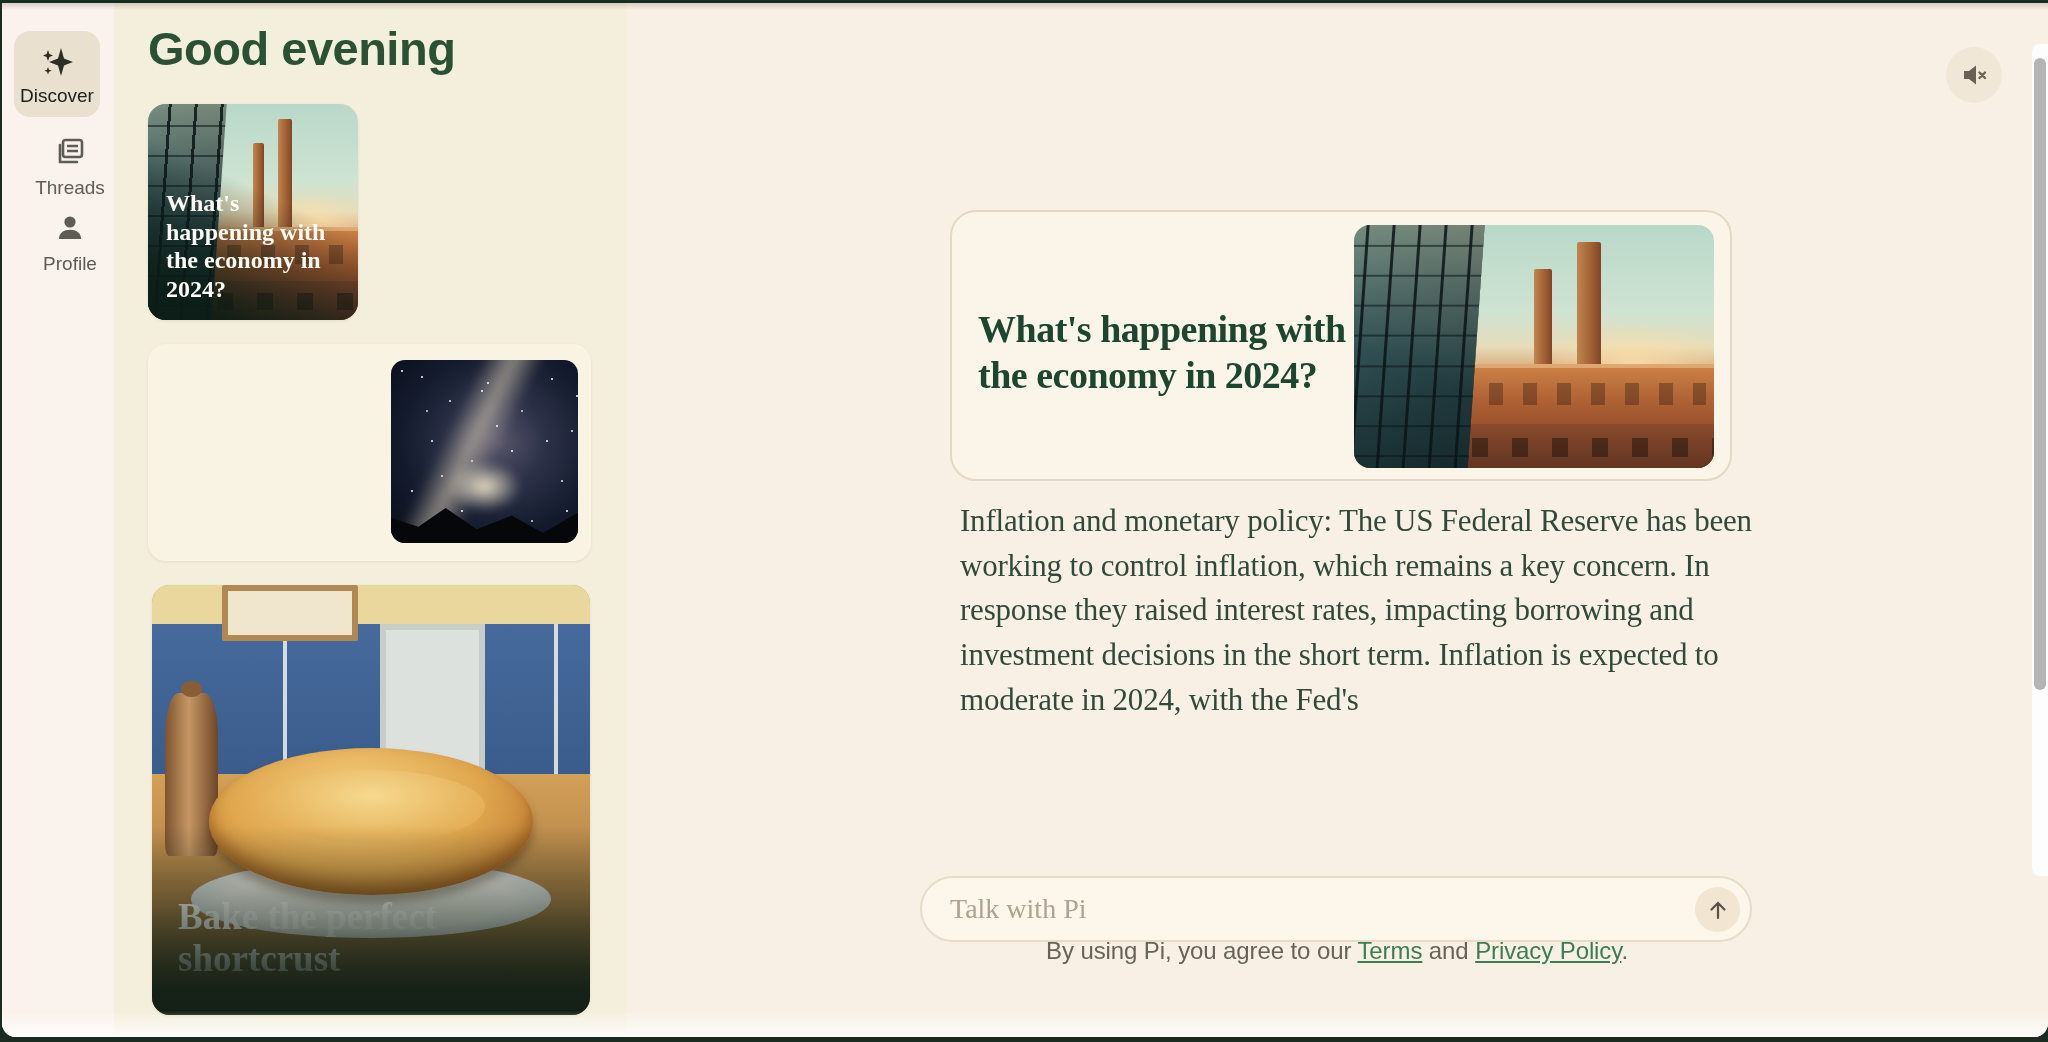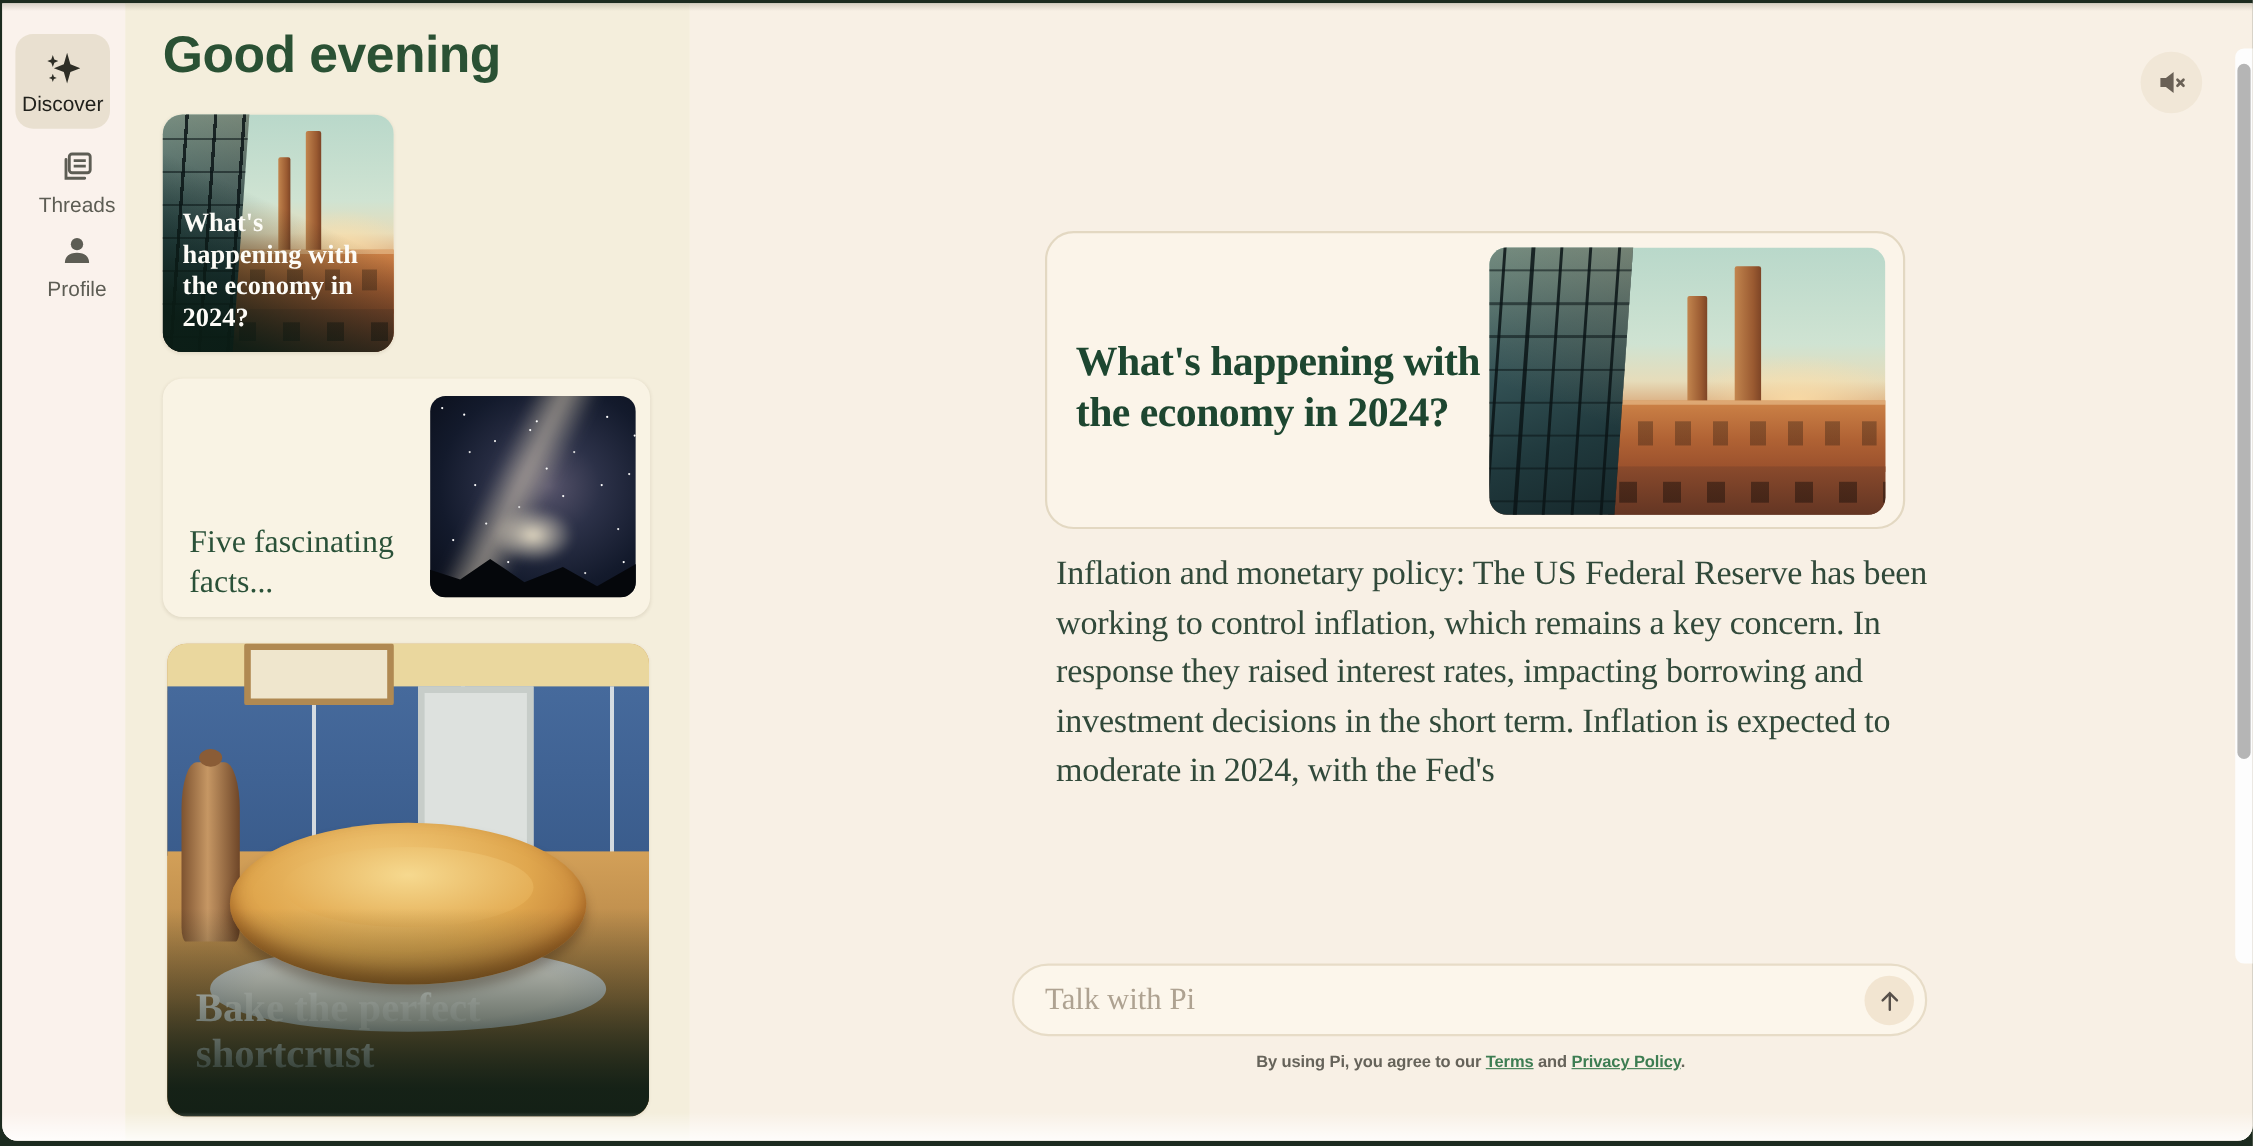--- a/index.html
+++ b/index.html
@@ -59,22 +59,22 @@
   .article-body p { margin-bottom:29px; }
 
   .composer { position:absolute; left:293px; top:873px; width:832px; height:66px; background:#fcf6eb;
               border:2px solid #e7dcc7; border-radius:34px; display:flex; align-items:center; }
   .composer input { flex:1; border:none; outline:none; background:transparent; padding:0 60px 0 28px;
               font-family:"Liberation Serif", serif; font-size:28px; color:#4a443a; }
   .composer input::placeholder { color:#aea291; }
   .send-btn { position:absolute; right:10px; top:9px; width:45px; height:45px; border-radius:50%;
               background:#f2e5d1; border:none; display:flex; align-items:center; justify-content:center;
               cursor:pointer; font-size:25px; color:#57504a; font-family:"Liberation Sans",sans-serif; }
-  .chat-footer { position:absolute; left:0; top:954px; width:1420px; text-align:center;
-              font-size:15px; color:#66635a; letter-spacing:-.1px;font-weight:bold; }
+  .chat-footer { position:absolute; left:0; top:934px; width:1420px; text-align:center;
+              font-size:24px; color:#66635a; letter-spacing:-.1px; }
   .chat-footer a { color:#3d7d52; text-decoration:underline; cursor:pointer; }
 
   
   .scroll-track { position:absolute; right:0; top:41px; width:16px; height:832px; background:#fdfdfd;
               border-radius:8px 0 0 8px; z-index:50; }
   .scroll-thumb { position:absolute; left:2px; top:14px; width:12px; height:632px; background:#b5b5b5;
               border-radius:6px; cursor:pointer; }
 
   
   .factory { position:absolute; inset:0;
@@ -196,21 +196,20 @@
         <div class="block"></div>
           <div class="base"></div>
           <div class="glass"></div>
       </div>
       <div class="shade-bl"></div>
       <div class="card-title-overlay">What's happening with the economy in 2024?</div>
     </div>
 
 
     <div class="card card-plain card3">
-      <span class="lbl3">Five fascinating facts...</span>
       <div class="thumb">
         <div class="galaxy">
             <div class="band"></div>
             <div class="core"></div>
             <div class="stars"></div>
             <div class="mtn"></div>
           </div>
       </div>
     </div>
 

